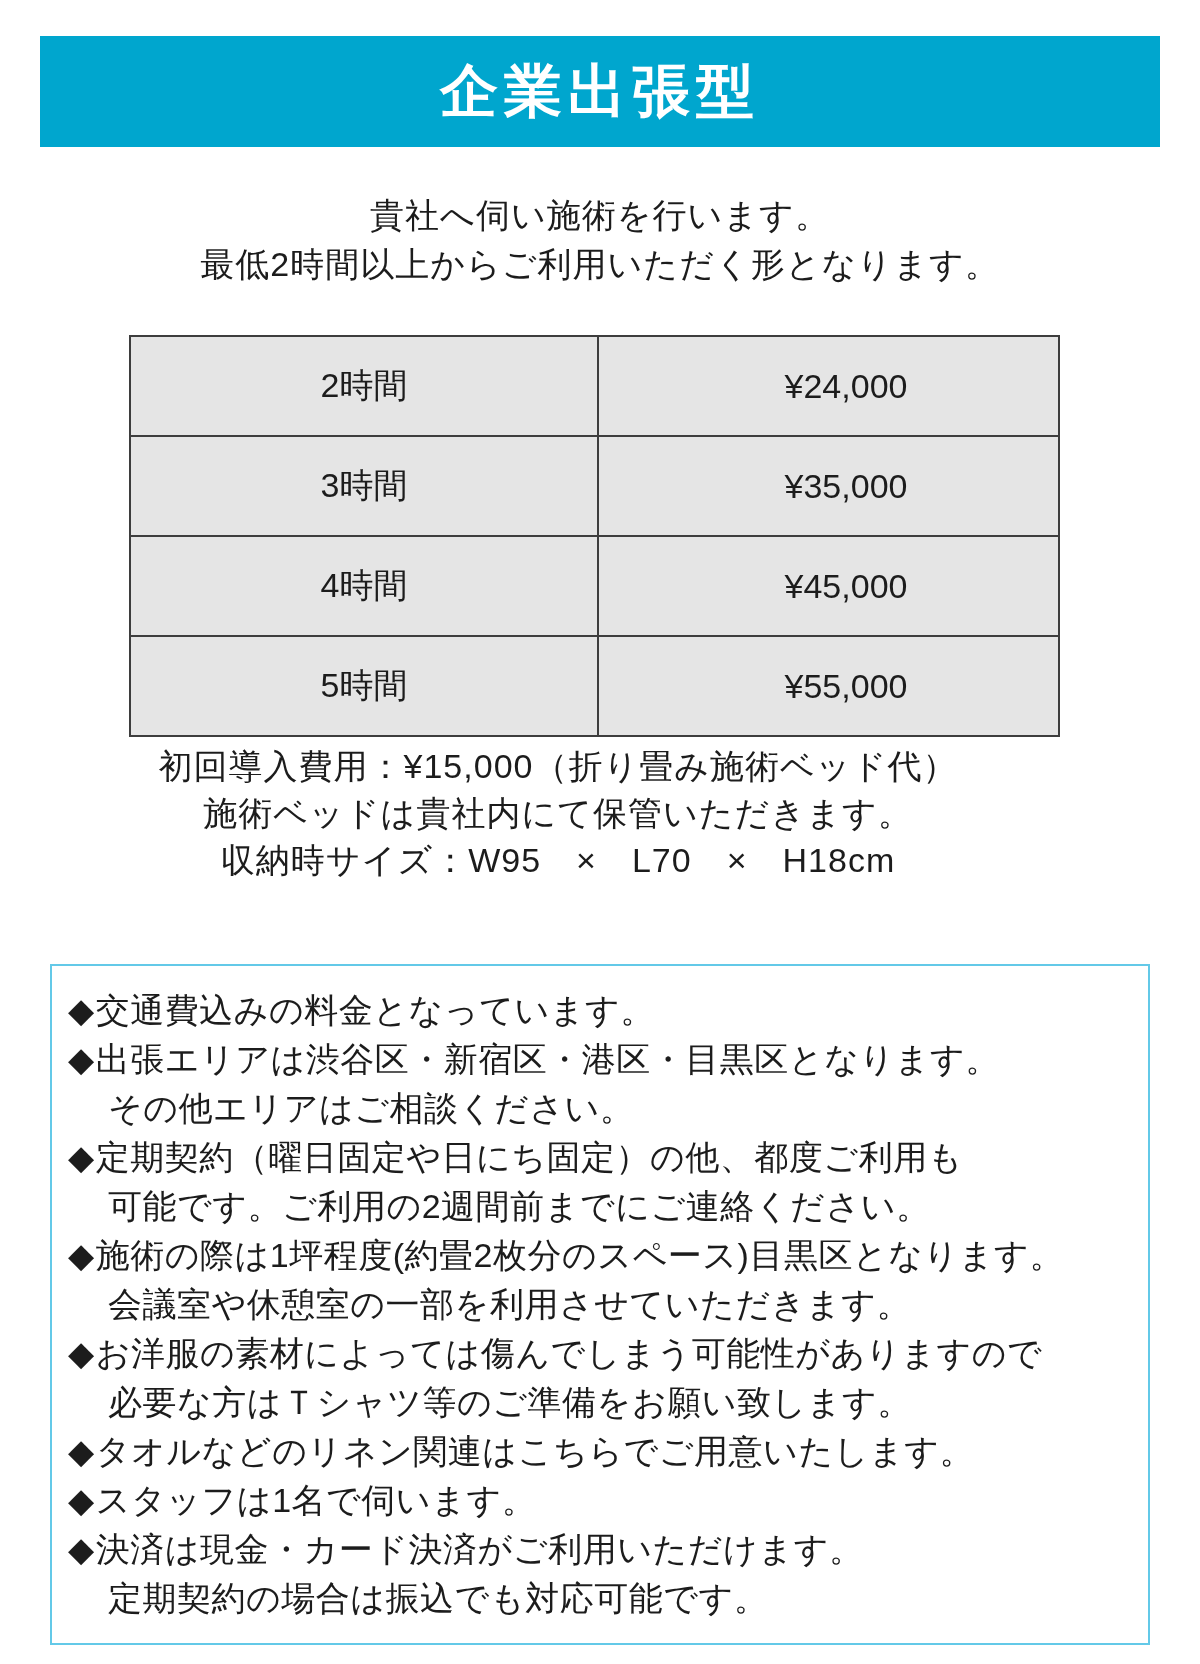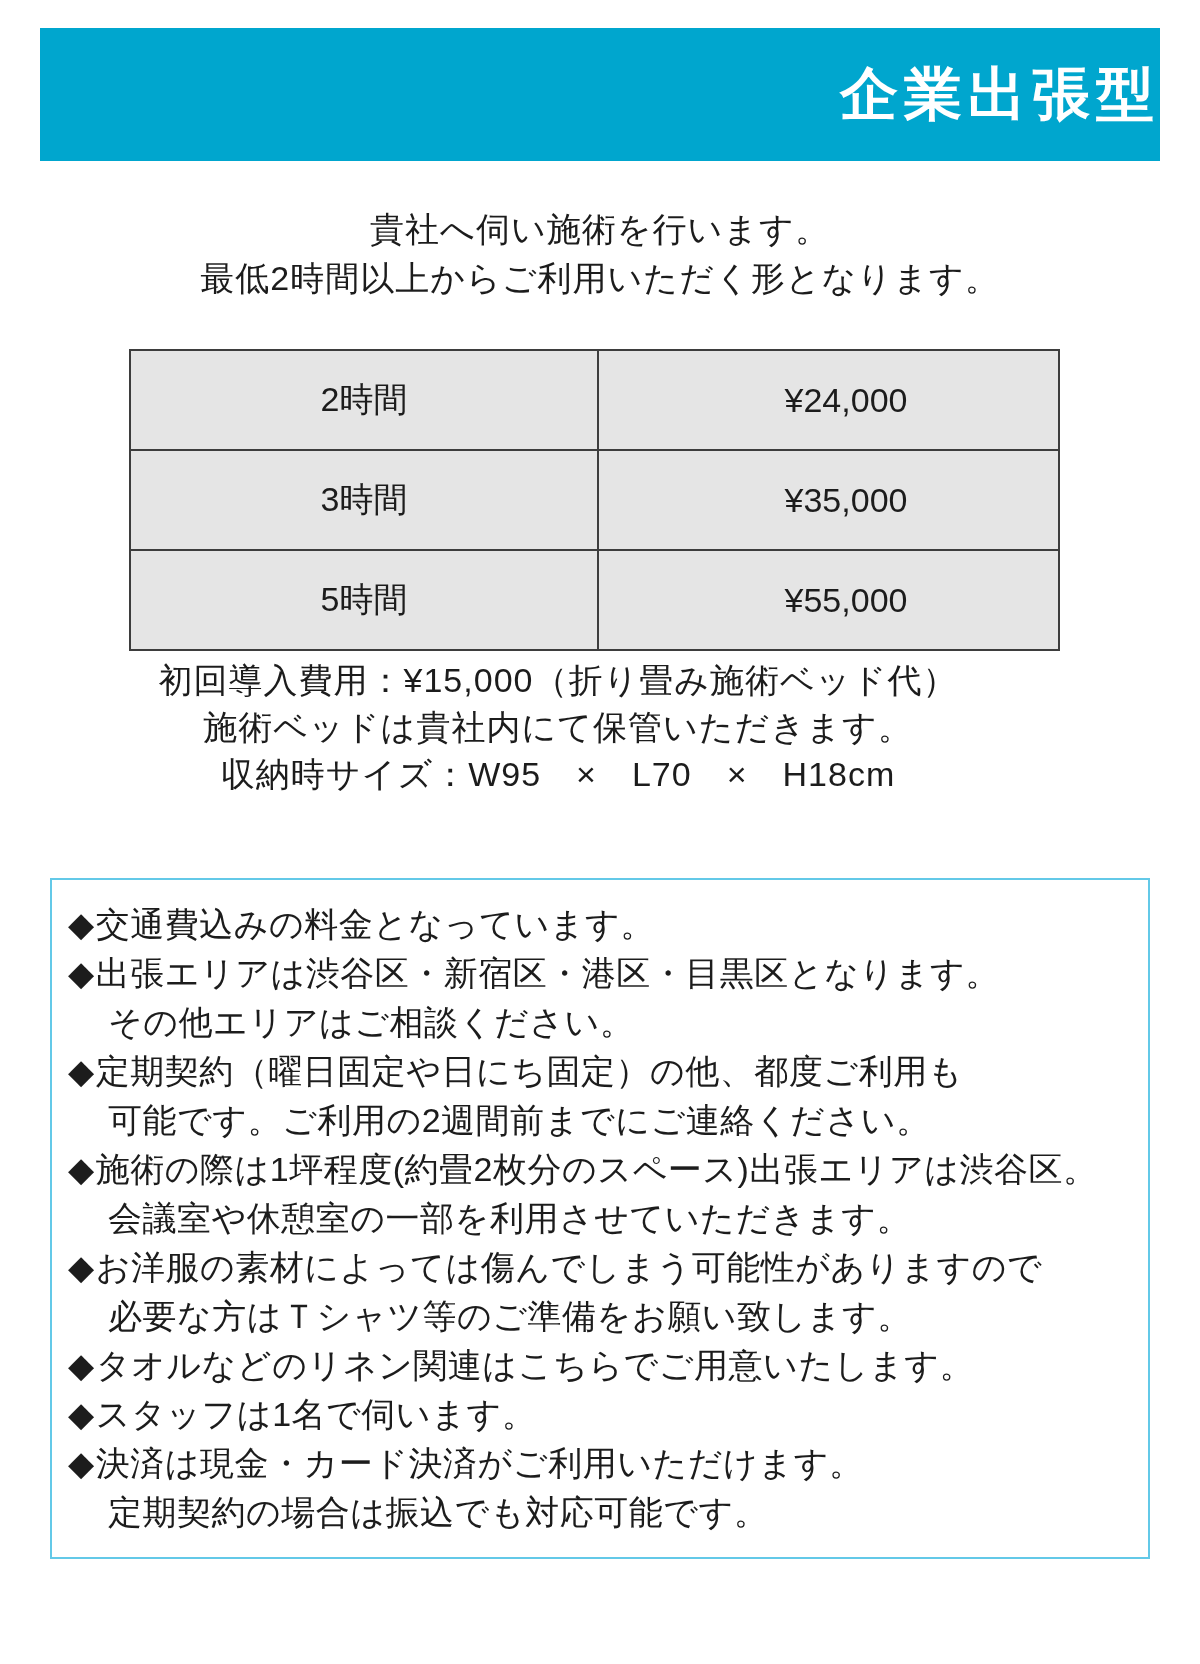--- a/index.html
+++ b/index.html
@@ -7,26 +7,26 @@
   .page {
     position: relative;
     width: 1200px;
     height: 1664px;
     background: #ffffff;
     overflow: hidden;
     font-family: "Liberation Sans", sans-serif;
     color: #1c1c1c;
   }
   .header-banner {
-    margin: 28px 40px 0 40px;
-    height: 133px;
+    margin: 36px 40px 0 40px;
+    height: 111px;
     background: #00a6ce;
     display: flex;
     align-items: center;
-    justify-content: flex-end;
+    justify-content: center;
   }
   .page-title {
     margin: 0;
     color: #ffffff;
     font-family: "Liberation Serif", serif;
     font-weight: 700;
     font-size: 58px;
     letter-spacing: 6px;
   }
   .intro {
@@ -93,20 +93,24 @@
     <tbody>
       <tr>
         <td class="col-duration">2時間</td>
         <td class="col-price">¥24,000</td>
       </tr>
       <tr>
         <td class="col-duration">3時間</td>
         <td class="col-price">¥35,000</td>
       </tr>
       <tr>
+        <td class="col-duration">4時間</td>
+        <td class="col-price">¥45,000</td>
+      </tr>
+      <tr>
         <td class="col-duration">5時間</td>
         <td class="col-price">¥55,000</td>
       </tr>
     </tbody>
   </table>
 
   <div class="after-table">
     <div>初回導入費用：¥15,000（折り畳み施術ベッド代）</div>
     <div>施術ベッドは貴社内にて保管いただきます。</div>
     <div>収納時サイズ：W95　×　L70　×　H18cm</div>
@@ -122,21 +126,21 @@
       <div class="note-line"><span class="bullet">◆</span><span>出張エリアは渋谷区・新宿区・港区・目黒区となります。</span></div>
       <div class="note-line cont"><span>その他エリアはご相談ください。</span></div>
     </div>
 
     <div class="note-item">
       <div class="note-line"><span class="bullet">◆</span><span>定期契約（曜日固定や日にち固定）の他、都度ご利用も</span></div>
       <div class="note-line cont"><span>可能です。ご利用の2週間前までにご連絡ください。</span></div>
     </div>
 
     <div class="note-item">
-      <div class="note-line"><span class="bullet">◆</span><span>施術の際は1坪程度(約畳2枚分のスペース)出張エリアは渋谷区。</span></div>
+      <div class="note-line"><span class="bullet">◆</span><span>施術の際は1坪程度(約畳2枚分のスペース)目黒区となります。</span></div>
       <div class="note-line cont"><span>会議室や休憩室の一部を利用させていただきます。</span></div>
     </div>
 
     <div class="note-item">
       <div class="note-line"><span class="bullet">◆</span><span>お洋服の素材によっては傷んでしまう可能性がありますので</span></div>
       <div class="note-line cont"><span>必要な方はＴシャツ等のご準備をお願い致します。</span></div>
     </div>
 
     <div class="note-item">
       <div class="note-line"><span class="bullet">◆</span><span>タオルなどのリネン関連はこちらでご用意いたします。</span></div>

